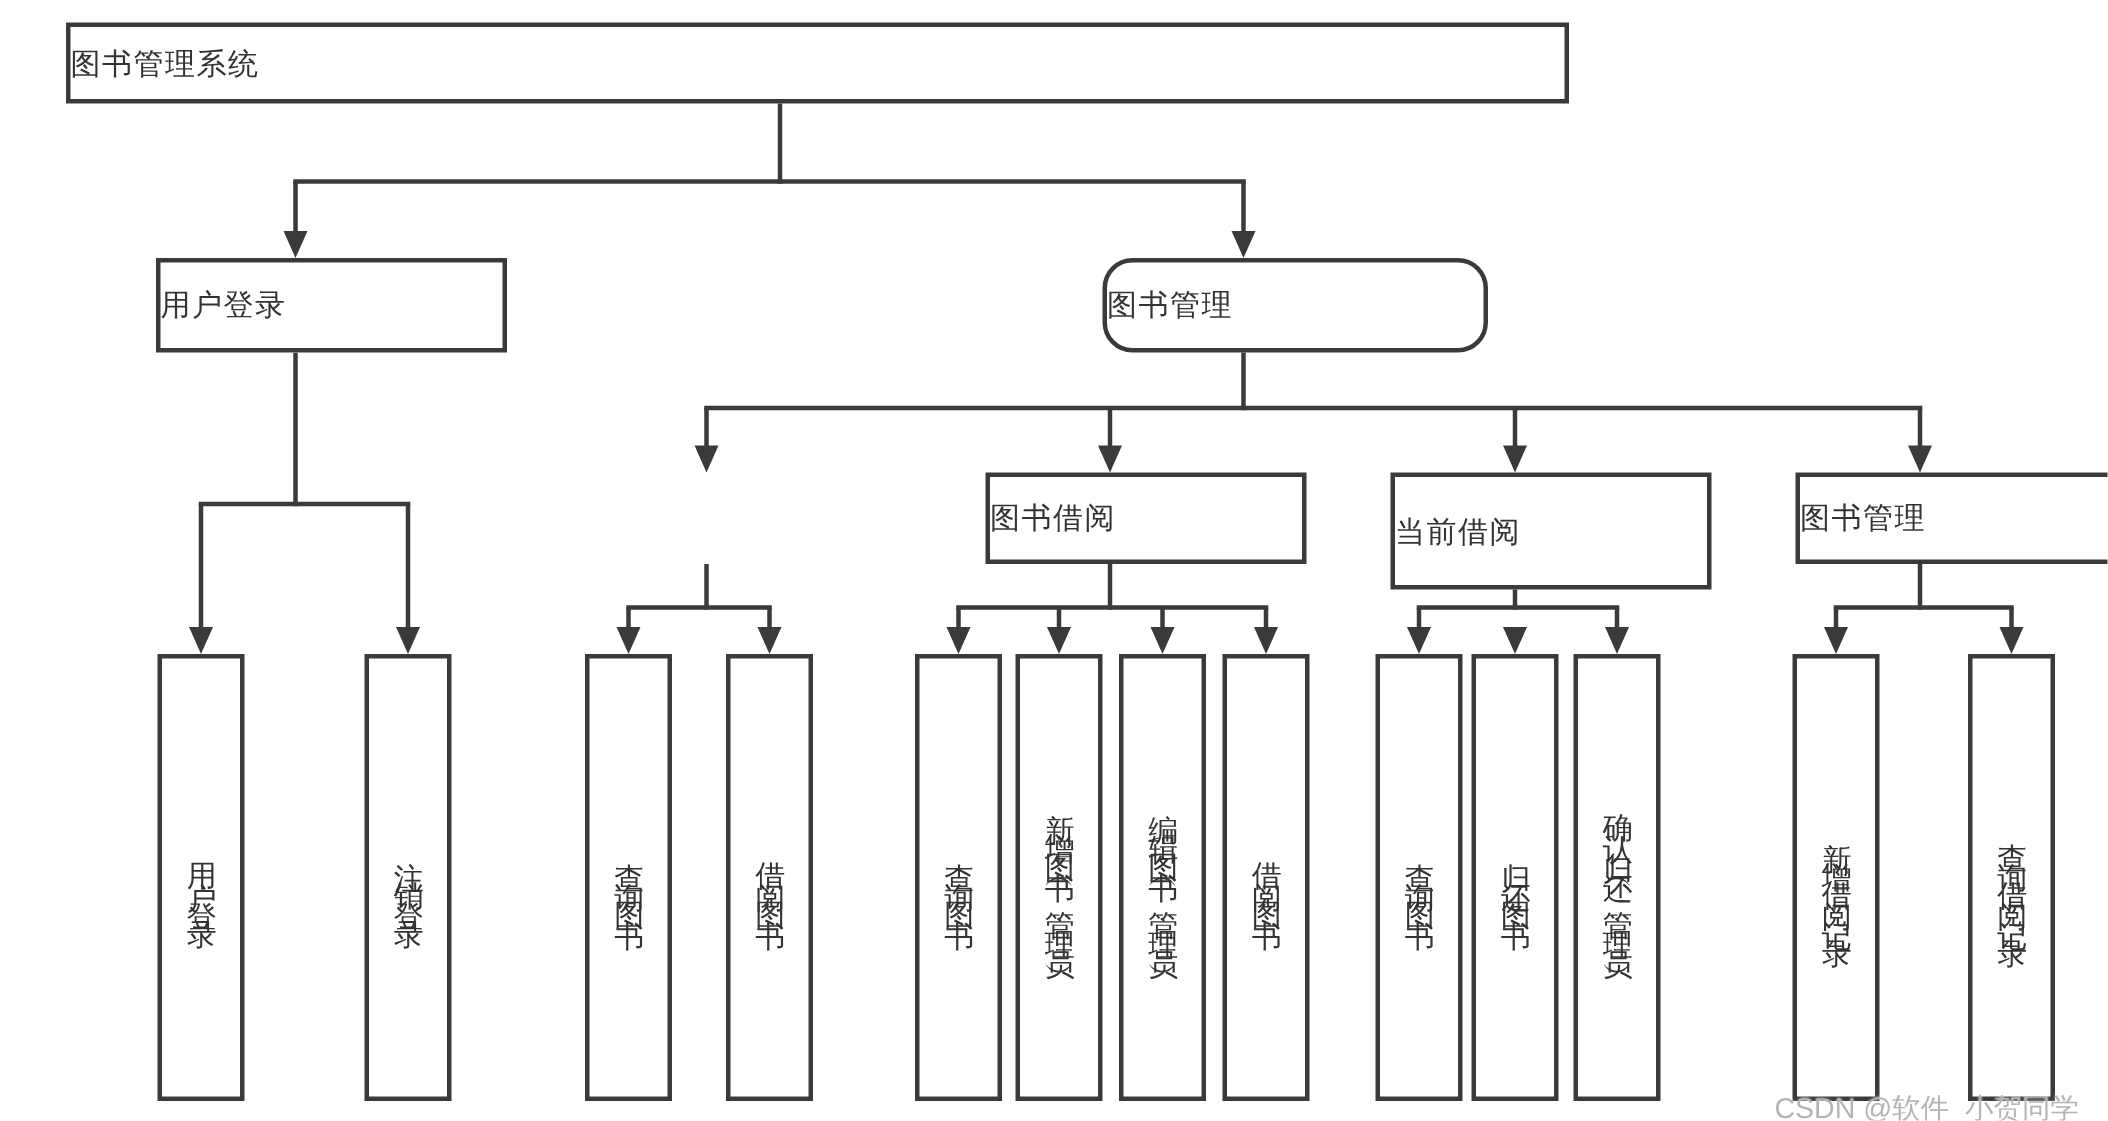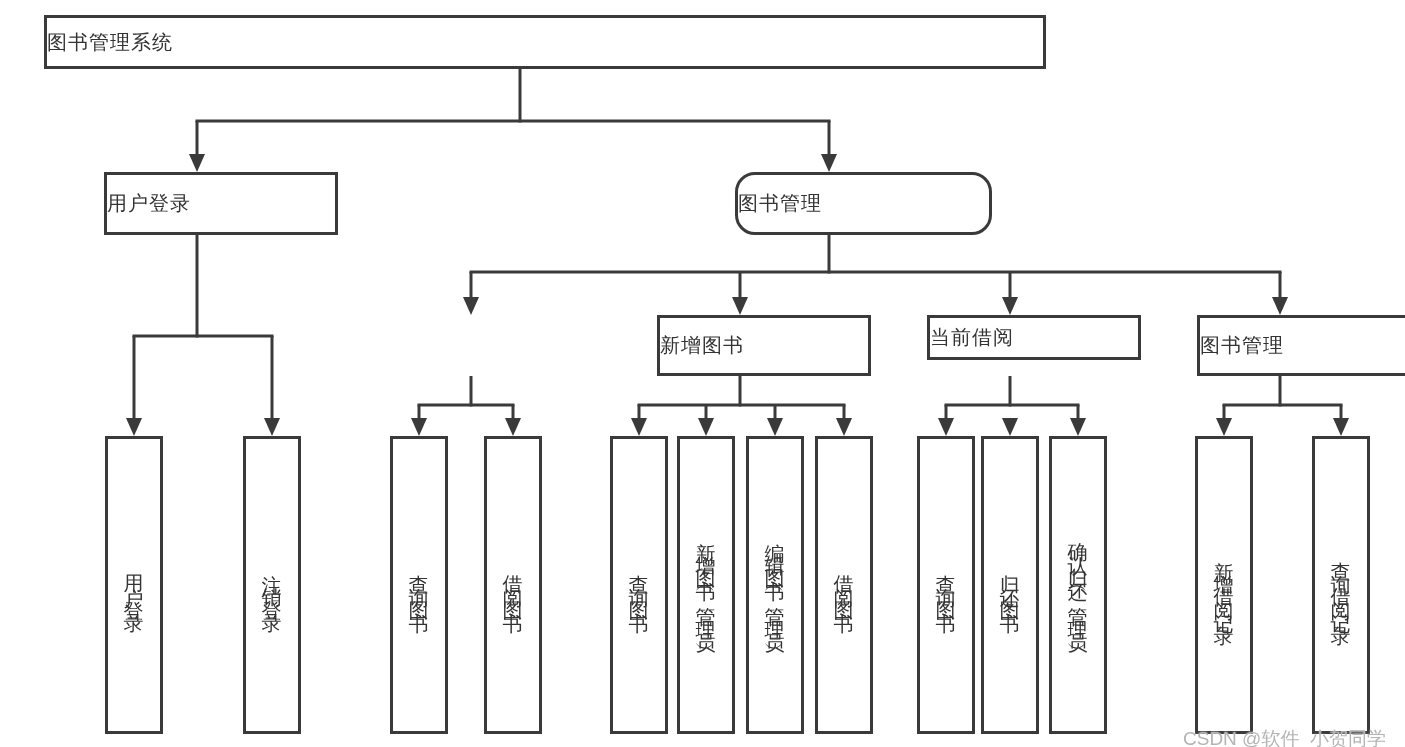--- a/index.html
+++ b/index.html
@@ -74,21 +74,21 @@
     text-shadow: 0 0 2px #ffffff;
     margin-top: 14px;
   }
 
   
   #n-root         { left: 20px;   top: 15px;  width: 1002px; height: 54px; }
   #n-user-login   { left: 80px;   top: 172px; width: 234px;  height: 63px; }
   #n-book-mgmt    { left: 711px;  top: 172px; width: 257px;  height: 63px; border-radius: 20px; }
   #n-new-book     { left: 365px;  top: 315px; width: 212px;  height: 61px; }
   #n-book-borrow  { left: 633px;  top: 315px; width: 214px;  height: 61px; }
-  #n-cur-borrow   { left: 903px;  top: 315px; width: 214px;  height: 45px; font-family: Liberation Mono, monospace; }
+  #n-cur-borrow   { left: 903px;  top: 315px; width: 214px;  height: 78px; font-family: Liberation Mono, monospace; }
   #n-borrow-rec   { left: 1173px; top: 315px; width: 214px;  height: 61px; }
 
   #l-user-login    { left: 105px;  }
   #l-logout        { left: 243px;  }
   #l-query-1       { left: 390px;  }
   #l-borrow-1      { left: 484px;  }
   #l-query-2       { left: 610px;  }
   #l-add-book      { left: 677px;  }
   #l-edit-book     { left: 746px;  }
   #l-borrow-2      { left: 815px;  }
@@ -173,21 +173,21 @@
   </div>
 
   <div class="node" id="n-user-login">
     <span class="h-label">用户登录</span>
   </div>
   <div class="node" id="n-book-mgmt">
     <span class="h-label">图书管理</span>
   </div>
 
   <div class="node" id="n-book-borrow">
-    <span class="h-label">新增图书</span>
+    <span class="h-label">图书借阅</span>
   </div>
   <div class="node" id="n-cur-borrow">
     <span class="h-label">当前借阅</span>
   </div>
   <div class="node" id="n-borrow-rec">
     <span class="h-label">图书管理</span>
   </div>
 
   <div class="leaf" id="l-user-login">
     <span class="v-label">用户登录</span>

